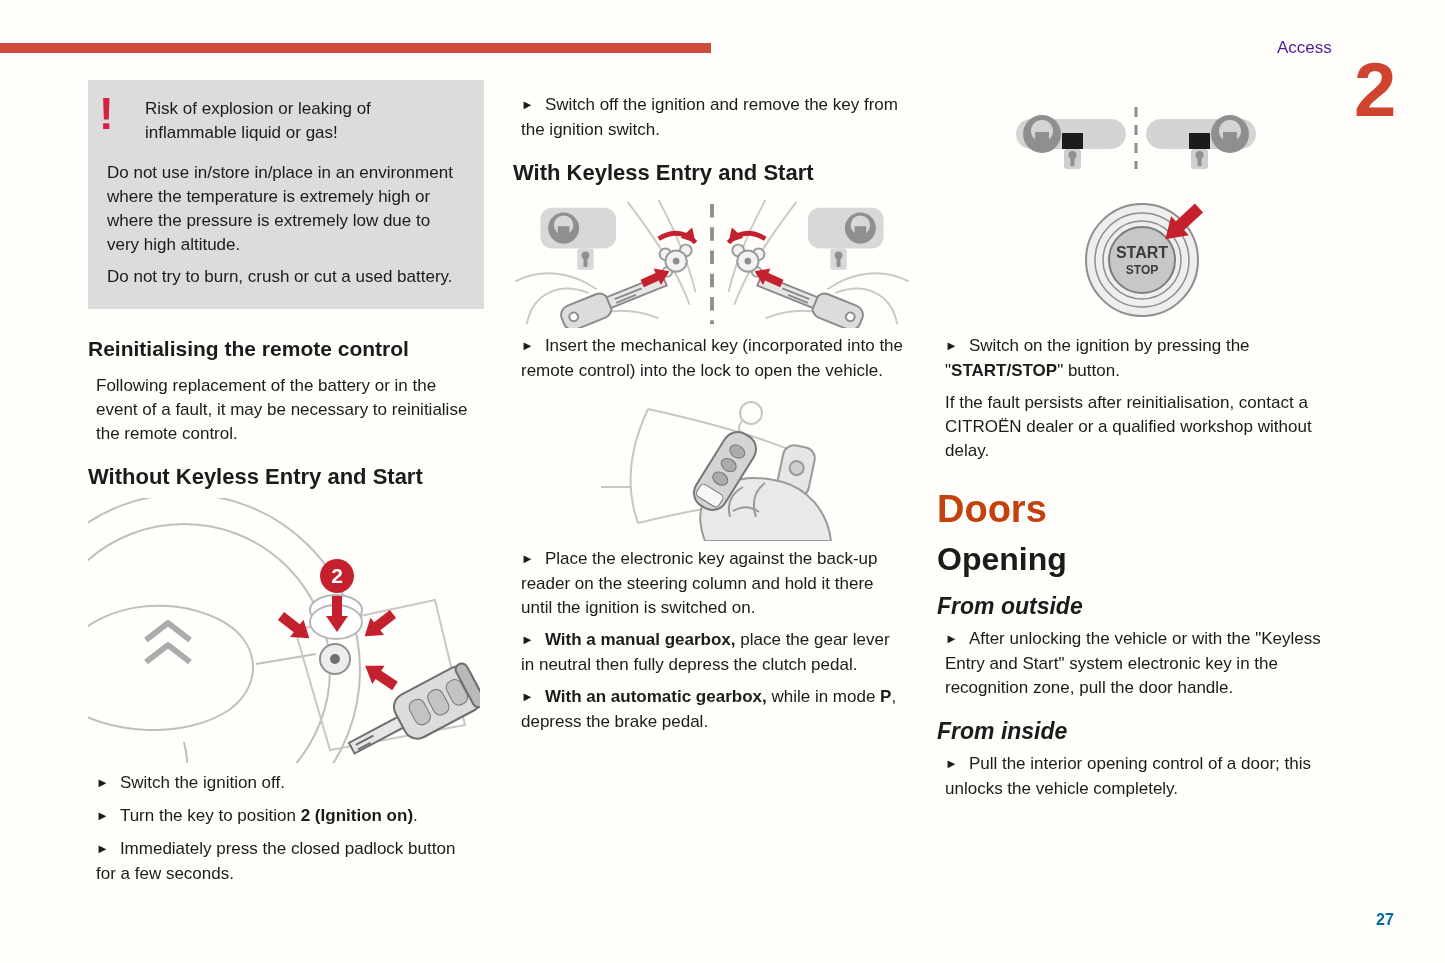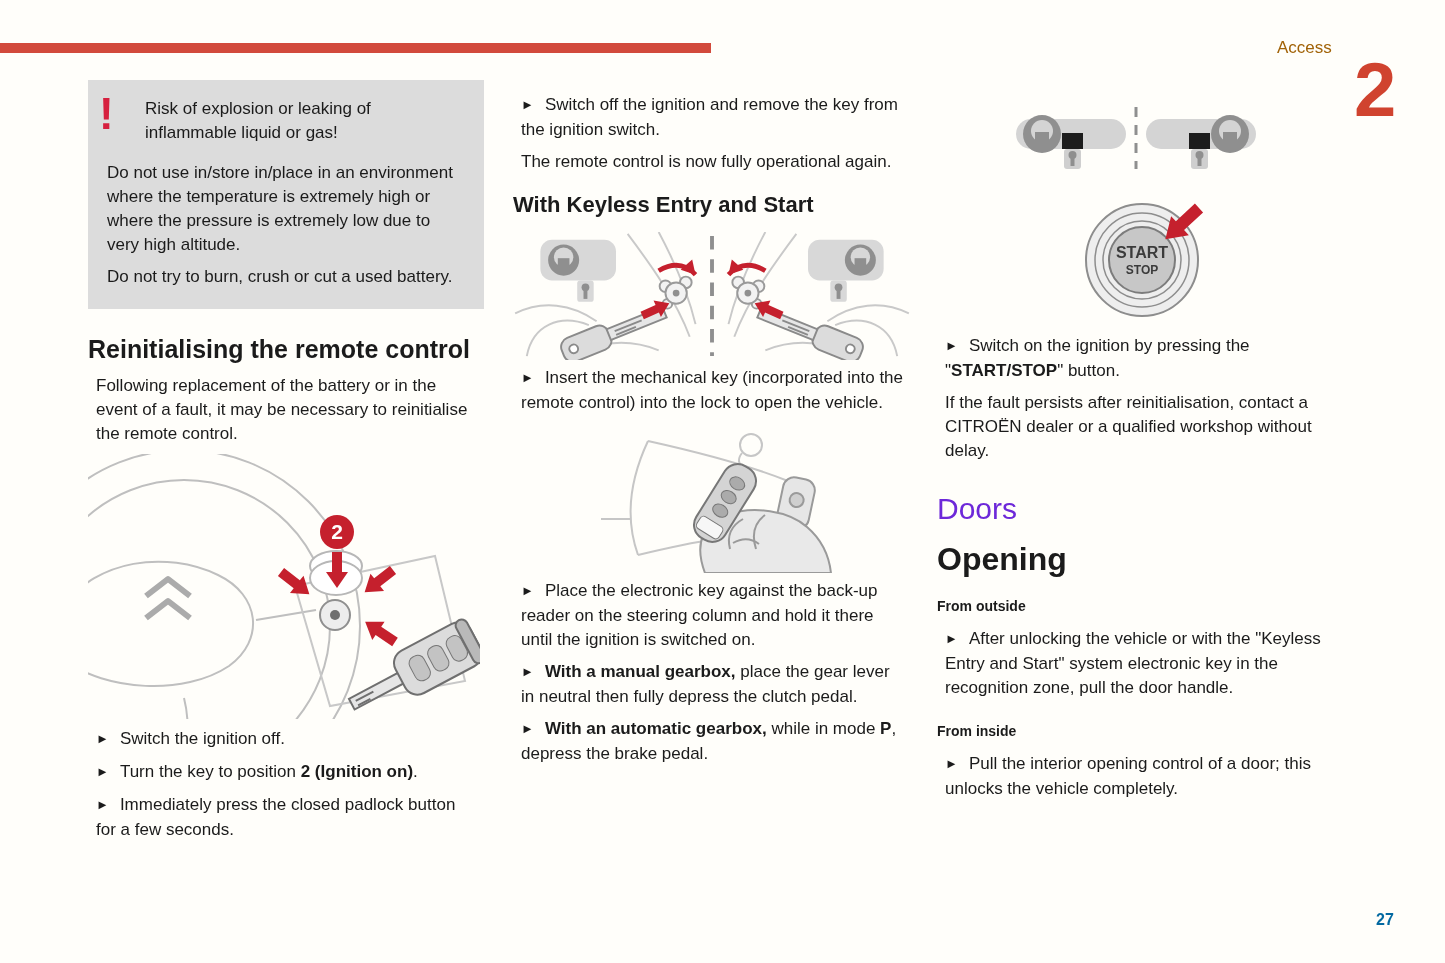--- a/index.html
+++ b/index.html
@@ -3,37 +3,37 @@
 <meta charset="utf-8">
 <style>
   html,body{margin:0;padding:0;}
   body{
     width:1445px;height:963px;position:relative;overflow:hidden;
     background:#fffefa;color:#1b1b1b;
     font-family:"Liberation Sans","DejaVu Sans",sans-serif;
     font-size:17px;line-height:24px;
   }
   .topbar{position:absolute;left:0;top:43px;width:711px;height:10px;background:#d24a3c;}
-  .access-label{position:absolute;left:1277px;top:36px;color:#a16207;font-size:17px;text-align:center;}
+  .access-label{position:absolute;left:1277px;top:36px;color:#4c1d95;font-size:17px;text-align:center;}
   .chapter-num{position:absolute;left:1354px;top:52px;color:#d0432f;font-size:76px;font-weight:bold;line-height:76px;}
   .pagenum{position:absolute;left:1376px;top:908px;color:#0369a1;font-size:16px;font-weight:bold;}
 
   .col{position:absolute;width:396px;}
   .col1{left:88px;top:80px;}
   .col2{left:513px;top:85px;width:400px;}
   .col3{left:937px;top:95px;width:398px;}
 
   p{margin:8px;}
   .warnbox{background:#dcdcdc;padding:9px 12px 12px 11px;width:373px;}
   .warnhead{display:flex;}
   .warnicon{width:38px;color:#d6203f;font-size:44px;font-weight:bold;line-height:44px;padding-top:3px;flex:none;font-family:"Liberation Sans",sans-serif;}
-  h1{font-size:25px;line-height:34px;margin:23px 0 6px 0;}
+  h1{font-size:21px;line-height:34px;margin:23px 0 6px 0;}
   h2{font-size:22px;line-height:26px;margin:18px 0 0 0;}
-  h3{font-size:14px;line-height:26px;margin:18px 0 4px 0;}
-  .doors-title{font-size:30px;line-height:40px;font-weight:normal;color:#6d28d9;margin:26px 0 0 0;}
+  h3{font-size:23px;line-height:26px;margin:18px 0 4px 0;font-style:italic;}
+  .doors-title{font-size:38px;line-height:40px;font-weight:bold;color:#c2410c;margin:26px 0 0 0;}
   .opening-title{font-size:32px;line-height:32px;margin:14px 0 0 0;}
   .bullet .bl{font-size:13px;display:inline-block;margin-right:11px;transform:translateY(-1px);}
   .mt6{margin-top:6px;} .mt8{margin-top:8px;} .mt14{margin-top:14px;}
   .illus{display:block;}
   .illus.center{margin:2px auto 0 auto;}
   svg text{font-family:"Liberation Sans","DejaVu Sans",sans-serif;}
 </style>
 </head>
 <body>
 
@@ -46,20 +46,21 @@
     <div class="warnhead">
       <span class="warnicon">!</span>
       <p>Risk of explosion or leaking of inflammable liquid or gas!</p>
     </div>
     <p>Do not use in/store in/place in an environment where the temperature is extremely high or where the pressure is extremely low due to very high altitude.</p>
     <p>Do not try to burn, crush or cut a used battery.</p>
   </div>
 
   <h1>Reinitialising the remote control</h1>
   <p>Following replacement of the battery or in the event of a fault, it may be necessary to reinitialise the remote control.</p>
+  <h2>Without Keyless Entry and Start</h2>
 
   <svg class="illus mt8" viewBox="0 0 392 265" width="392" height="265">
     <g fill="none" stroke="#bfbfbf" stroke-width="2">
       <circle cx="96" cy="172" r="176"></circle>
       <circle cx="96" cy="172" r="146"></circle>
       <path d="M-24,152 C8,106 78,96 130,121 C172,141 177,186 141,212 C96,242 18,237 -24,206"></path>
       <path d="M168,166 L228,156"></path>
       <path d="M96,244 q8,32 -2,60"></path>
     </g>
     <g fill="none" stroke="#ababab" stroke-width="6" stroke-linejoin="round">
@@ -102,21 +103,20 @@
     </g>
   </svg>
 
   <p class="bullet mt8"><span class="bl">►</span><span><span>Switch the ignition off.</span></span></p>
   <p class="bullet"><span class="bl">►</span><span><span>Turn the key to position </span><b>2 (Ignition on)</b><span>.</span></span></p>
   <p class="bullet"><span class="bl">►</span><span><span>Immediately press the closed padlock button for a few seconds.</span></span></p>
 </div>
 
 <div class="col col2">
   <p class="bullet"><span class="bl">►</span><span><span>Switch off the ignition and remove the key from the ignition switch.</span></span></p>
-  <p>The remote control is now fully operational again.</p>
   <h2>With Keyless Entry and Start</h2>
 
   <svg class="illus mt14" viewBox="0 0 410 132" width="398" height="128">
     <g id="kgrp">
       <g>
         <rect x="28" y="8" width="78" height="42" rx="12" fill="#d8d8d8"></rect>
         <circle cx="52" cy="29" r="16" fill="#8f8f8f"></circle>
         <circle cx="52" cy="26" r="10" fill="#d8d8d8"></circle>
         <rect x="46" y="27" width="12" height="10" fill="#8f8f8f"></rect>
         <rect x="66" y="50" width="17" height="22" rx="3" fill="#d8d8d8"></rect>

